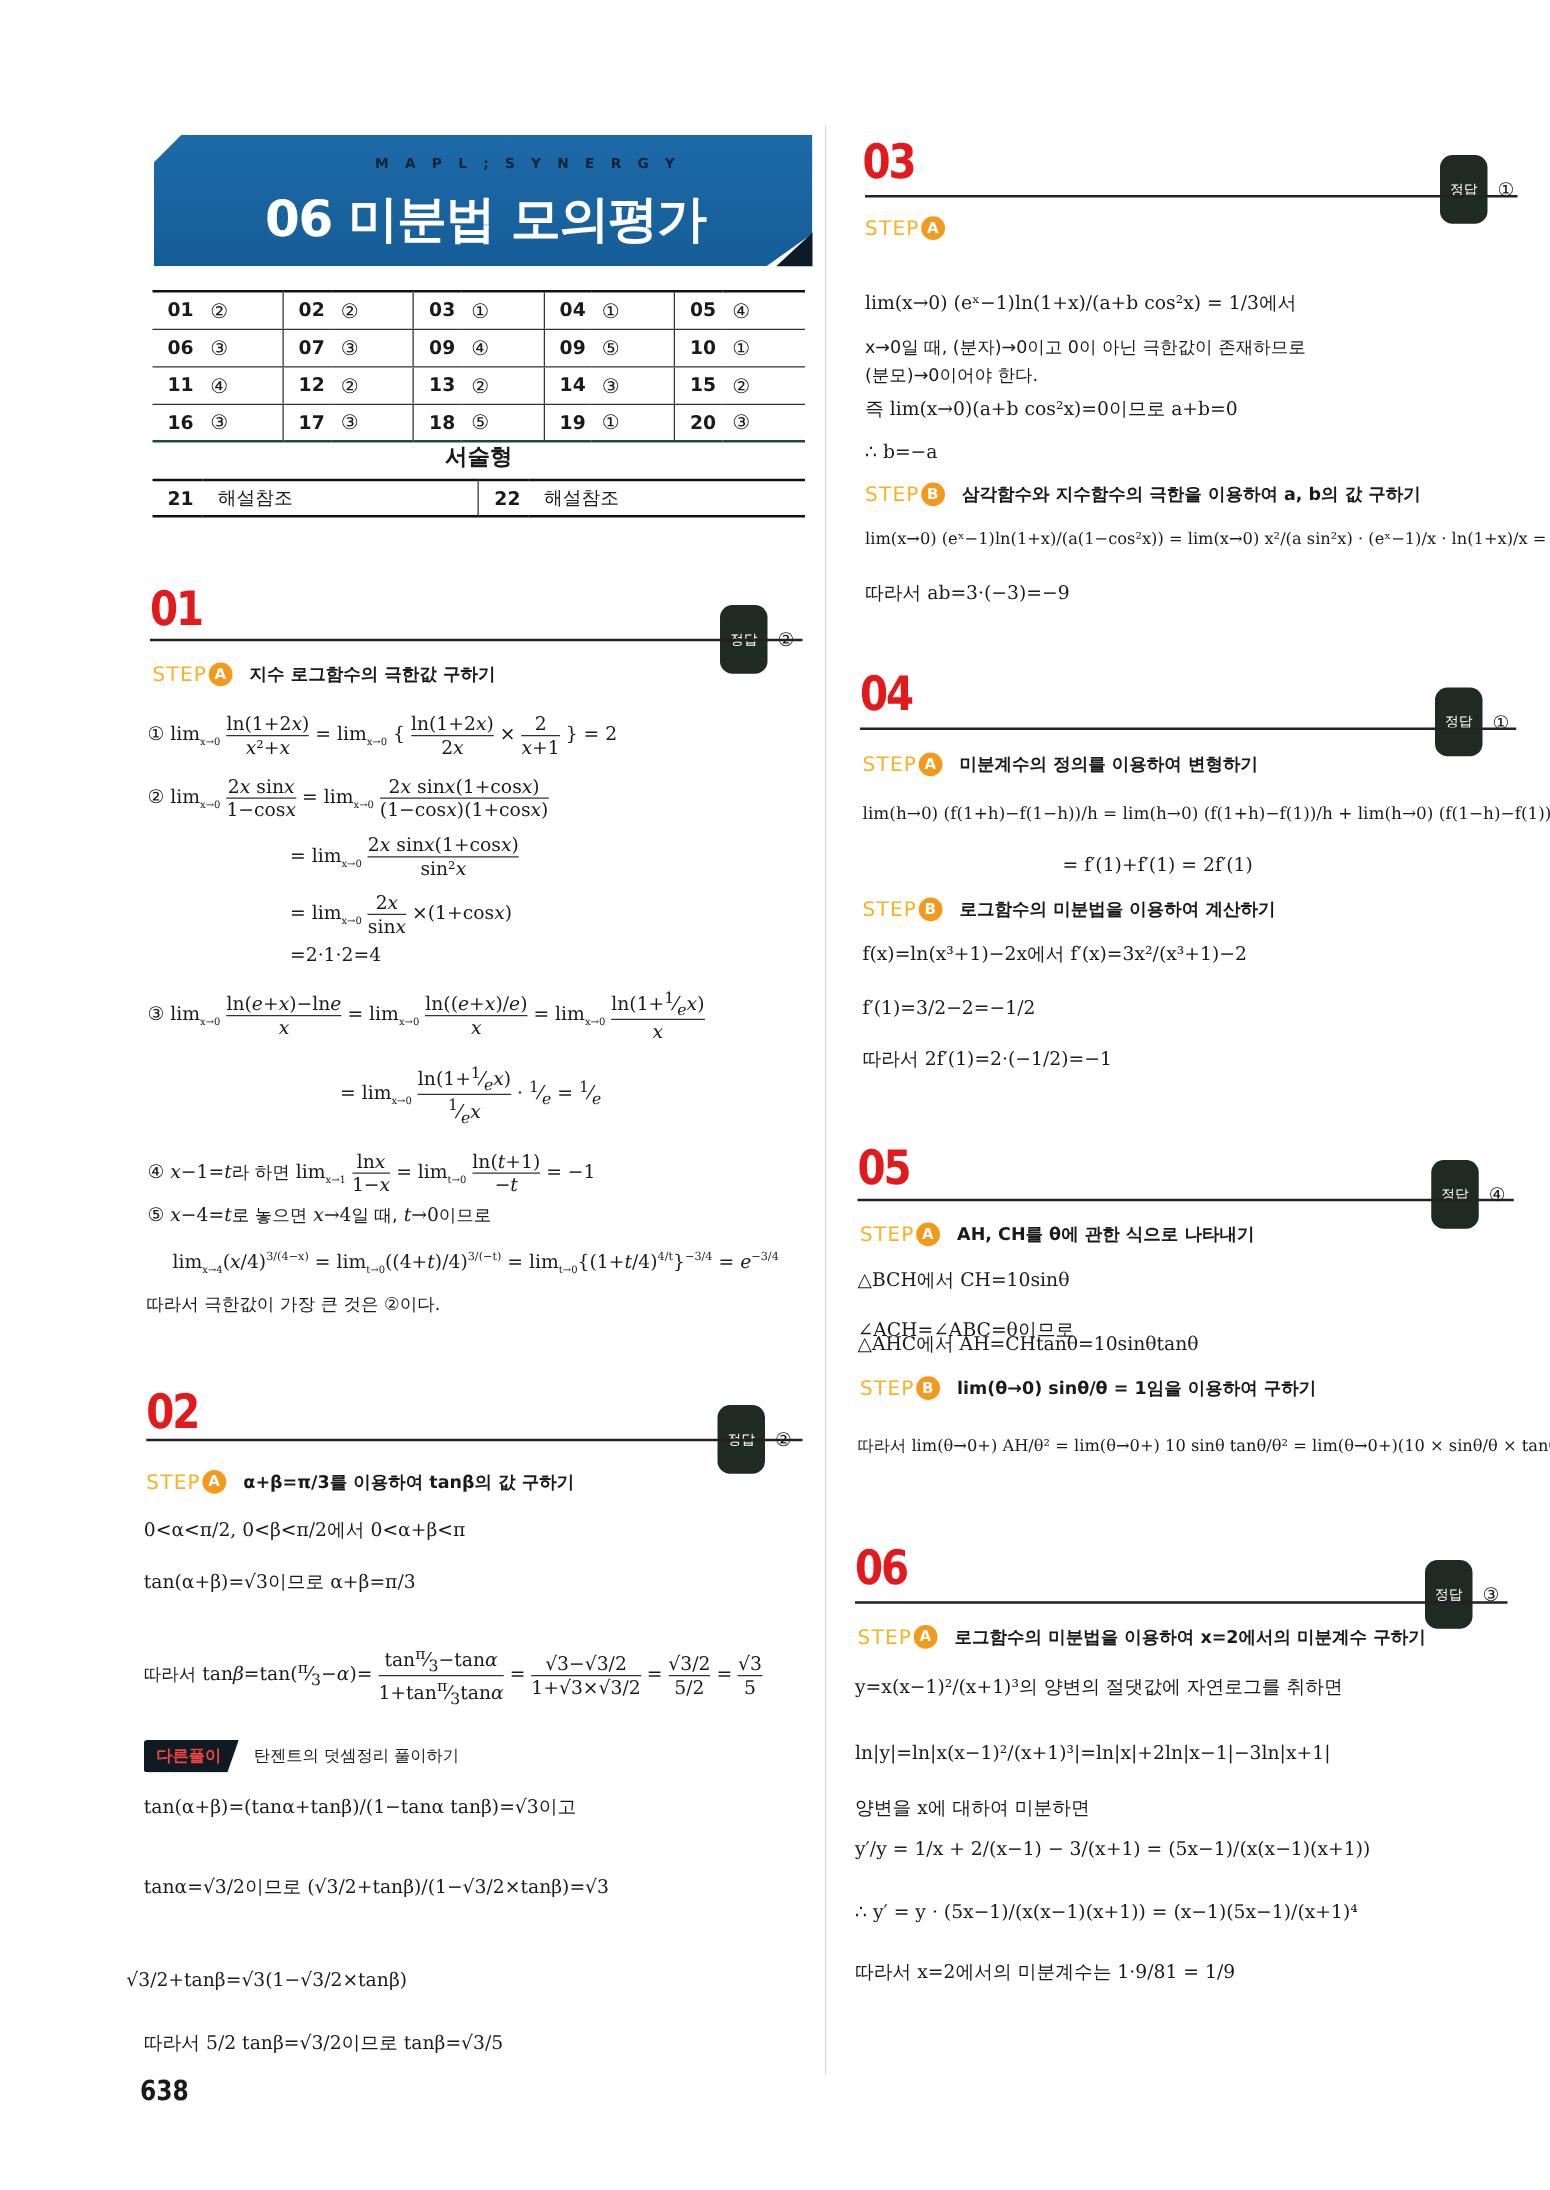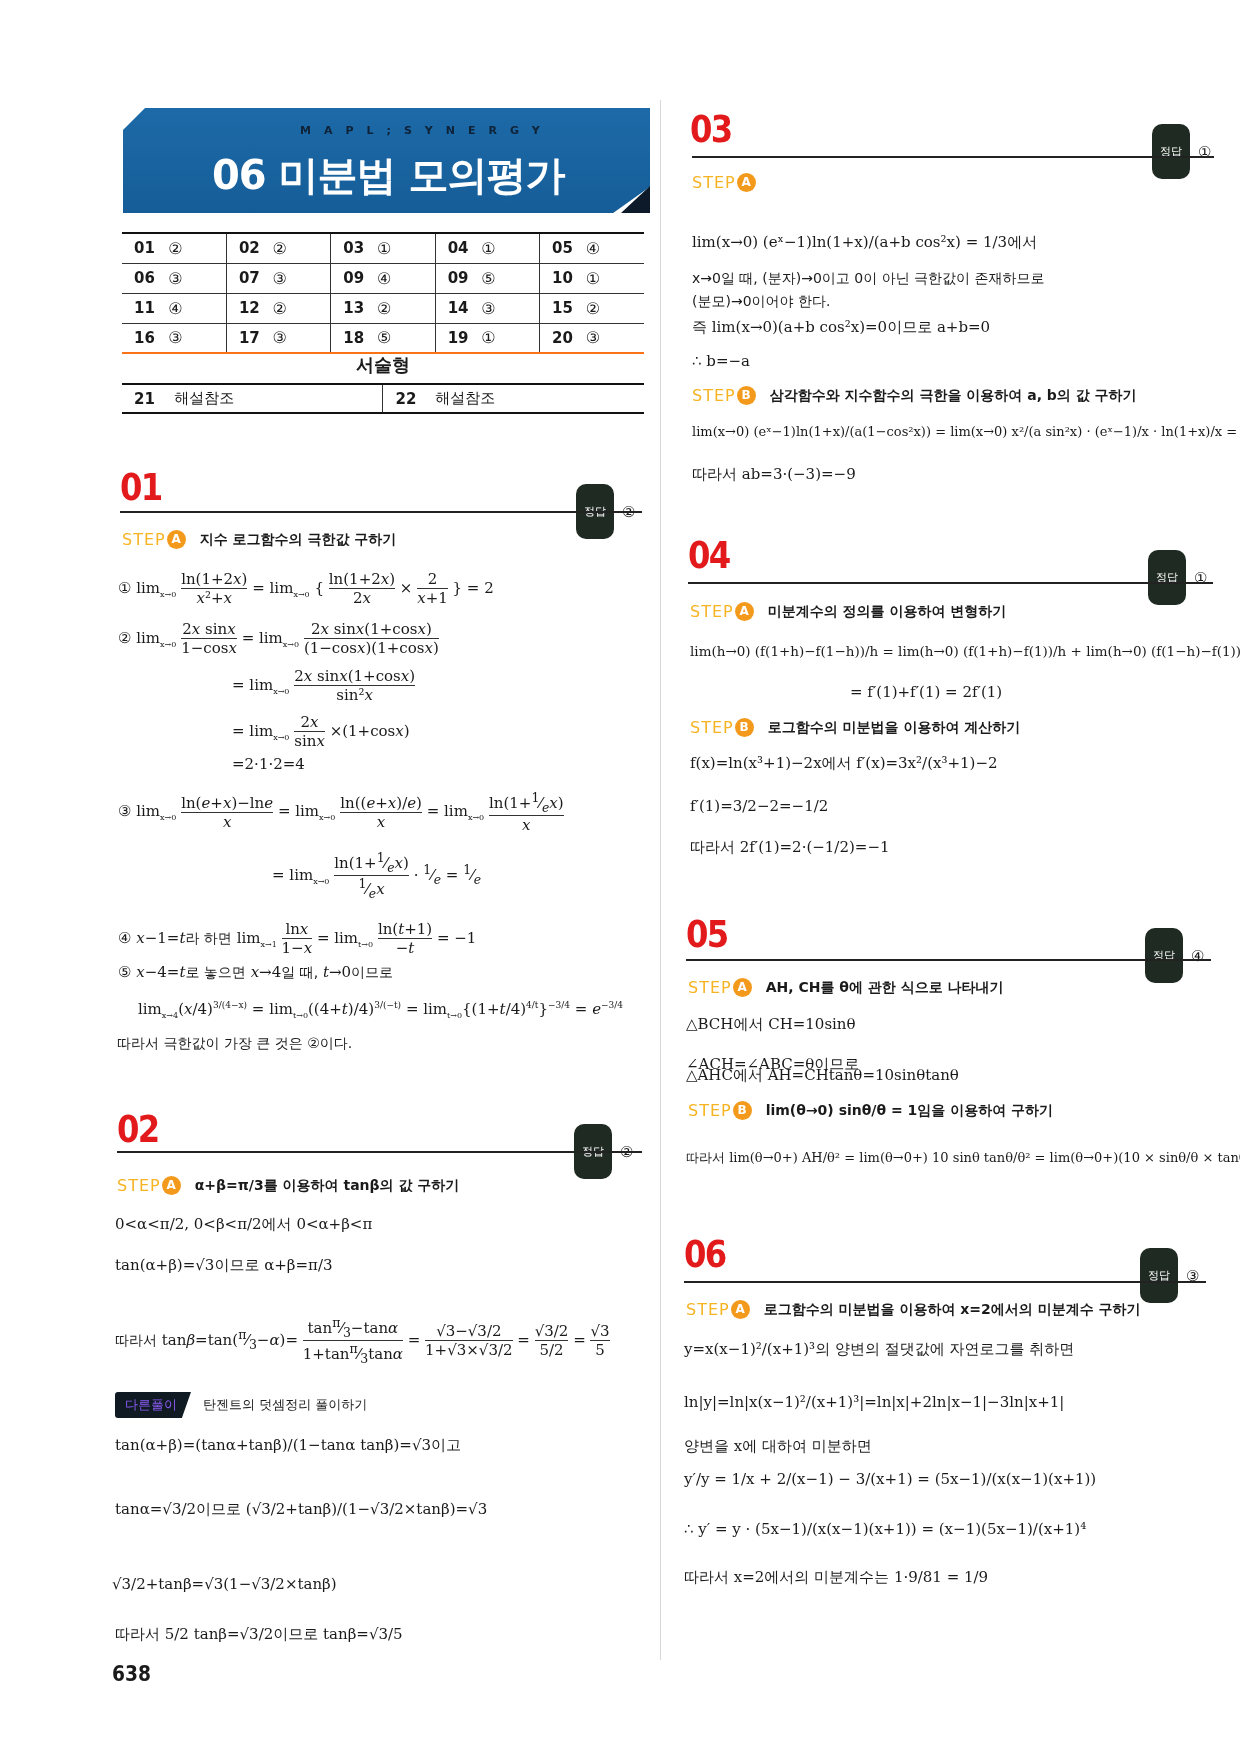--- a/index.html
+++ b/index.html
@@ -14,21 +14,21 @@
   .brand { position: absolute; left: 300px; top: 124px; font-family: "DejaVu Sans", sans-serif;
            font-size: 11px; letter-spacing: 13px; color: #0f2338; font-weight: bold; }
   .title { position: absolute; left: 212px; top: 148px; font-family: "DejaVu Sans", sans-serif;
            font-size: 40px; font-weight: bold; color: #ffffff; letter-spacing: -1px; }
 
   
   .ans-table { position: absolute; left: 122px; top: 232px; width: 522px; border-collapse: collapse;
                font-family: "DejaVu Sans", sans-serif; font-size: 15px; }
   .ans-table td { height: 30px; border-top: 1px solid #333; border-bottom: 1px solid #333; padding: 0 0 0 12px; }
   .ans-table tr:first-child td { border-top: 2px solid #111; }
-  .ans-table tr:last-child td { border-bottom: 2px solid #f97316; }
+  .ans-table tr:last-child td { border-bottom: 2px solid #14532d; }
   .ans-table td.num { font-weight: bold; width: 38px; border-left: 1px solid #333; }
   .ans-table td.num.first { border-left: none; }
   .ans-table td.val { width: 66px; padding-left: 8px; font-family: "DejaVu Serif", serif; font-size: 16px; }
 
   .essay-label { position: absolute; left: 122px; top: 353px; width: 522px; text-align: center;
                  font-family: "DejaVu Sans", sans-serif; font-weight: bold; font-size: 18px; }
   .essay-table { position: absolute; left: 122px; top: 383px; width: 522px; border-collapse: collapse;
                  font-family: "DejaVu Sans", sans-serif; font-size: 15px; }
   .essay-table td { height: 29px; border-bottom: 1px solid #333; padding-left: 12px; }
   .essay-table tr:first-child td { border-top: 2px solid #111; }
@@ -52,21 +52,21 @@
   .step-label { color: #f6b322; font-weight: normal; font-size: 16px; letter-spacing: 1px; }
   .step-circle { display: inline-block; width: 19px; height: 19px; border-radius: 50%; background: #f39a1c;
                  color: #fff; font-size: 12px; text-align: center; line-height: 19px; margin: 0 14px 0 1px; }
   .step.two-line { align-items: flex-start; }
   .step.two-line .txt { line-height: 23px; white-space: normal; width: 430px; }
 
   .line { position: absolute; font-size: 15px; white-space: nowrap; line-height: 1.2; }
   .line .ko { font-family: "DejaVu Sans", sans-serif; font-size: 14px; }
   .alt-tag { position: absolute; left: 115px; top: 1392px; display: flex; align-items: center; gap: 12px;
              font-family: "DejaVu Sans", sans-serif; font-size: 13px; }
-  .alt-tag .tag { background: #0f1a22; color: #8b5cf6; padding: 4px 14px 4px 10px; font-weight: normal;
+  .alt-tag .tag { background: #0f1a22; color: #ef4444; padding: 4px 14px 4px 10px; font-weight: bold;
                   clip-path: polygon(0 0, 100% 0, 88% 100%, 0 100%); border-radius: 3px 0 0 3px; }
   .page-num { position: absolute; left: 112px; top: 1661px; font-family: "DejaVu Sans", sans-serif;
               font-weight: bold; font-size: 22px; transform: scaleX(0.85); transform-origin: left; }
   .divider { position: absolute; left: 660px; top: 100px; width: 1px; height: 1560px; background: #d8d8d8; }
 </style>
 </head>
 <body>
 
 <div class="banner"></div>
 <div style="position:absolute;left:621px;top:186px;width:0;height:0;border-top:27px solid transparent;border-left:29px solid #0c1a2a;transform:scaleX(-1);"></div>
@@ -178,21 +178,21 @@
 <div class="line" style="left:115px;top:1215px;">0&lt;α&lt;π/2, 0&lt;β&lt;π/2에서 0&lt;α+β&lt;π</div>
 <div class="line" style="left:115px;top:1256px;">tan(α+β)=√3이므로 α+β=π/3</div>
 <div class="line" style="left:115px;top:1315px;"><span class="ko">따라서</span> tan<i>β</i>=tan(<sup>π</sup>⁄<sub>3</sub>−<i>α</i>)= <span style="display:inline-block;vertical-align:middle;text-align:center;"><span style="display:block;border-bottom:1px solid #333;">tan<sup>π</sup>⁄<sub>3</sub>−tan<i>α</i></span><span style="display:block;">1+tan<sup>π</sup>⁄<sub>3</sub>tan<i>α</i></span></span> = <span style="display:inline-block;vertical-align:middle;text-align:center;"><span style="display:block;border-bottom:1px solid #333;">√3−√3/2</span><span style="display:block;">1+√3×√3/2</span></span> = <span style="display:inline-block;vertical-align:middle;text-align:center;"><span style="display:block;border-bottom:1px solid #333;">√3/2</span><span style="display:block;">5/2</span></span> = <span style="display:inline-block;vertical-align:middle;text-align:center;"><span style="display:block;border-bottom:1px solid #333;">√3</span><span style="display:block;">5</span></span></div>
 
 <div class="alt-tag">
   <span class="tag">다른풀이</span>
   <span>탄젠트의 덧셈정리 풀이하기</span>
 </div>
 <div class="line" style="left:115px;top:1436px;">tan(α+β)=(tanα+tanβ)/(1−tanα tanβ)=√3이고</div>
 <div class="line" style="left:115px;top:1500px;">tanα=√3/2이므로 (√3/2+tanβ)/(1−√3/2×tanβ)=√3</div>
-<div class="line" style="left:112px;top:1575px;text-align:right;">√3/2+tanβ=√3(1−√3/2×tanβ)</div>
+<div class="line" style="left:101px;top:1575px;text-align:right;">√3/2+tanβ=√3(1−√3/2×tanβ)</div>
 <div class="line" style="left:115px;top:1625px;">따라서 5/2 tanβ=√3/2이므로 tanβ=√3/5</div>
 
 <div class="page-num">638</div>
 
 <div class="pnum" style="left:690px;top:107px;">03</div>
 <div class="answer-badge" style="left:1152px;top:124px;">
   <span class="badge">정답</span>
   <span class="circ">①</span>
 </div>
 <div class="prule" style="left:692px;top:156px;width:522px;"></div>

